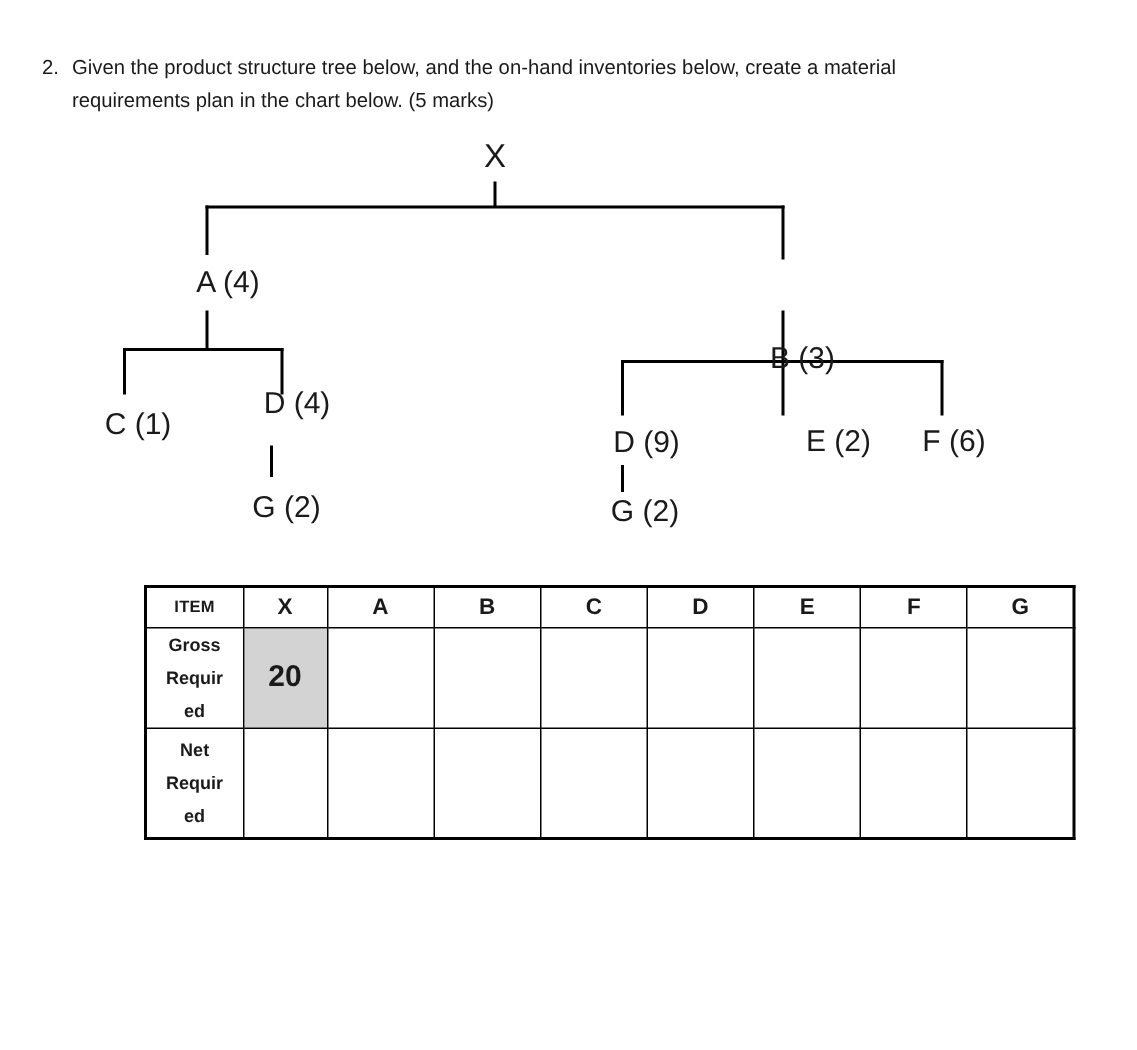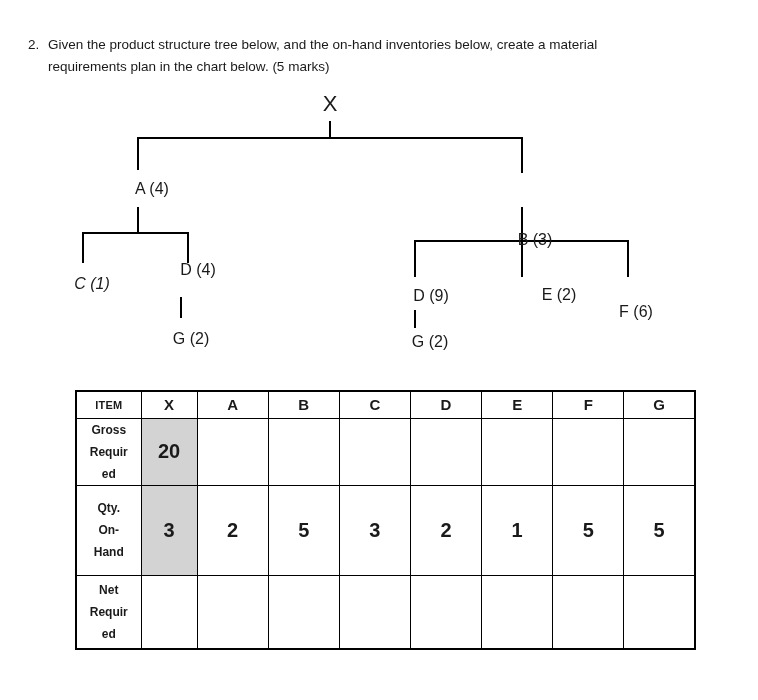--- a/index.html
+++ b/index.html
@@ -44,32 +44,32 @@
     height: 380px;
   }
   .tree svg {
     position: absolute;
     left: 0;
     top: 0;
   }
   .tnode {
     position: absolute;
     transform: translate(-50%, -50%);
-    font-size: 16px;
+    font-size: 20px;
     white-space: nowrap;
     color: #1a1a1a;
   }
   .tnode.root {
     font-size: 22px;
   }
 
   
   .mrp {
     position: absolute;
-    left: 75px;
+    left: 96px;
     top: 390px;
   }
   table.grid {
     border-collapse: collapse;
     table-layout: fixed;
     width: 621px;
     border: 2px solid #000;
   }
   table.grid th, table.grid td {
     border: 1.5px solid #000;
@@ -138,26 +138,26 @@
         <line x1="522" y1="207" x2="522" y2="277"></line>
         <line x1="414" y1="241" x2="629" y2="241"></line>
         <line x1="415" y1="240" x2="415" y2="277"></line>
         <line x1="628" y1="240" x2="628" y2="277"></line>
         <line x1="415" y1="310" x2="415" y2="328"></line>
       </g>
     </svg>
     <div class="tnode root" style="left:330px; top:104px;">X</div>
     <div class="tnode" style="left:152px; top:189px;">A (4)</div>
     <div class="tnode" style="left:535px; top:196px;margin-top:44px;">B (3)</div>
-    <div class="tnode" style="left:92px;  top:284px;font-style:italic;">C (1)</div>
+    <div class="tnode" style="left:92px;  top:284px;">C (1)</div>
     <div class="tnode" style="left:198px; top:270px;">D (4)</div>
     <div class="tnode" style="left:191px; top:339px;">G (2)</div>
     <div class="tnode" style="left:431px; top:296px;">D (9)</div>
     <div class="tnode" style="left:559px; top:295px;">E (2)</div>
-    <div class="tnode" style="left:636px; top:312px;">F (6)</div>
+    <div class="tnode" style="left:636px; top:295px;">F (6)</div>
     <div class="tnode" style="left:430px; top:342px;">G (2)</div>
   </div>
 
   <div class="mrp">
     <table class="grid">
       <colgroup>
         <col style="width:65px">
         <col style="width:56px">
         <col>
           <col>
@@ -187,33 +187,20 @@
 ed</td>
           <td class="val shaded">20</td>
           <td class="val"></td>
           <td class="val"></td>
           <td class="val"></td>
           <td class="val"></td>
           <td class="val"></td>
           <td class="val"></td>
           <td class="val"></td>
         </tr>
-        <tr class="row-qty">
-          <td class="rowlabel qty-label">Qty.
-On-
-Hand</td>
-          <td class="val shaded">3</td>
-          <td class="val">2</td>
-          <td class="val">5</td>
-          <td class="val">3</td>
-          <td class="val">2</td>
-          <td class="val">1</td>
-          <td class="val">5</td>
-          <td class="val">5</td>
-        </tr>
         <tr class="row-net">
           <td class="rowlabel">Net
 Requir
 ed</td>
           <td class="val"></td>
           <td class="val"></td>
           <td class="val"></td>
           <td class="val"></td>
           <td class="val"></td>
           <td class="val"></td>

